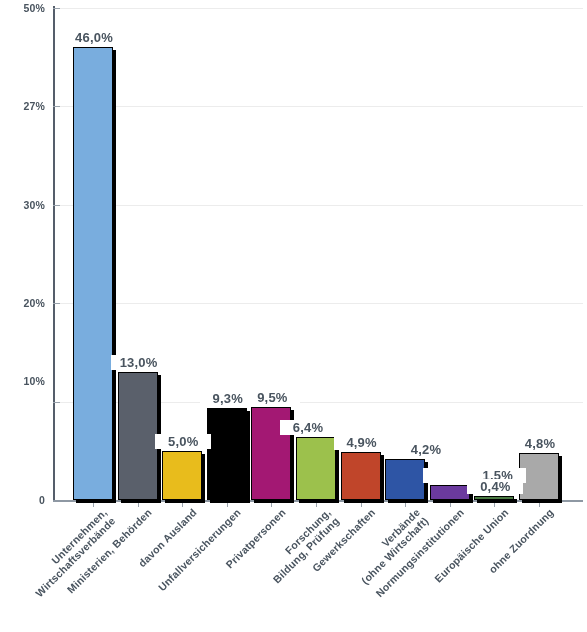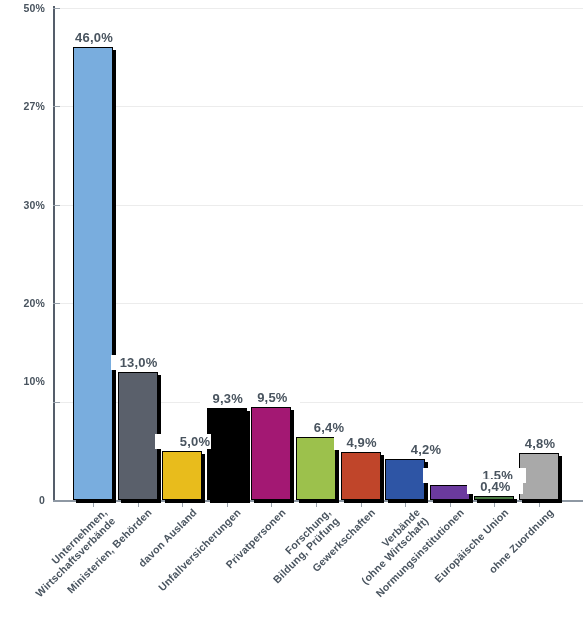--- a/index.html
+++ b/index.html
@@ -161,24 +161,24 @@
       <div class="bar" title="6,4%" style="left: 296px; top: 437.024px; width: 40px; height: 62.976px; background: rgb(156, 193, 76);"></div>
       <div class="bar" title="4,9%" style="left: 340.6px; top: 451.784px; width: 40px; height: 48.216px; background: rgb(192, 69, 42);"></div>
       <div class="bar" title="4,2%" style="left: 385.2px; top: 458.672px; width: 40px; height: 41.328px; background: rgb(46, 85, 165);"></div>
       <div class="bar" title="1,5%" style="left: 429.8px; top: 485.24px; width: 40px; height: 14.76px; background: rgb(107, 58, 158);"></div>
       <div class="bar" title="0,4%" style="left: 474.4px; top: 496.064px; width: 40px; height: 3.936px; background: rgb(74, 122, 66);"></div>
       <div class="bar" title="4,8%" style="left: 519px; top: 452.768px; width: 40px; height: 47.232px; background: rgb(169, 169, 169);"></div>
     </div>
   <div id="value-labels">
       <div class="bar-value" style="left: 66px; width: 54px; top: 30.36px;">46,0%</div>
       <div class="bar-value" style="left: 110.6px; width: 54px; top: 355.08px;">13,0%</div>
-      <div class="bar-value" style="left: 155.2px; width: 54px; top: 433.8px; text-align: right;">5,0%</div>
+      <div class="bar-value" style="left: 155.2px; width: 54px; top: 433.8px;">5,0%</div>
       <div class="bar-value" style="left: 199.8px; width: 54px; top: 391.488px;">9,3%</div>
       <div class="bar-value" style="left: 244.4px; width: 54px; top: 389.52px;">9,5%</div>
-      <div class="bar-value" style="left: 301px; width: 54px; top: 420.024px; text-align: center;">6,4%</div>
+      <div class="bar-value" style="left: 280px; width: 54px; top: 420.024px; text-align: center;">6,4%</div>
       <div class="bar-value" style="left: 333.6px; width: 54px; top: 434.784px;">4,9%</div>
       <div class="bar-value" style="left: 398px; width: 54px; top: 441.672px;">4,2%</div>
       <div class="bar-value" style="left: 422.8px; width: 54px; top: 468.24px; padding-left: 48px;">1,5%</div>
       <div class="bar-value" style="left: 467.4px; width: 54px; top: 479.064px;">0,4%</div>
       <div class="bar-value" style="left: 512px; width: 54px; top: 435.768px;">4,8%</div>
     </div>
   <div id="cat-labels">
       <div class="cat-label-wrap" style="left: 101px;">
         <div class="cat-label">Unternehmen,
 Wirtschaftsverbände</div>

